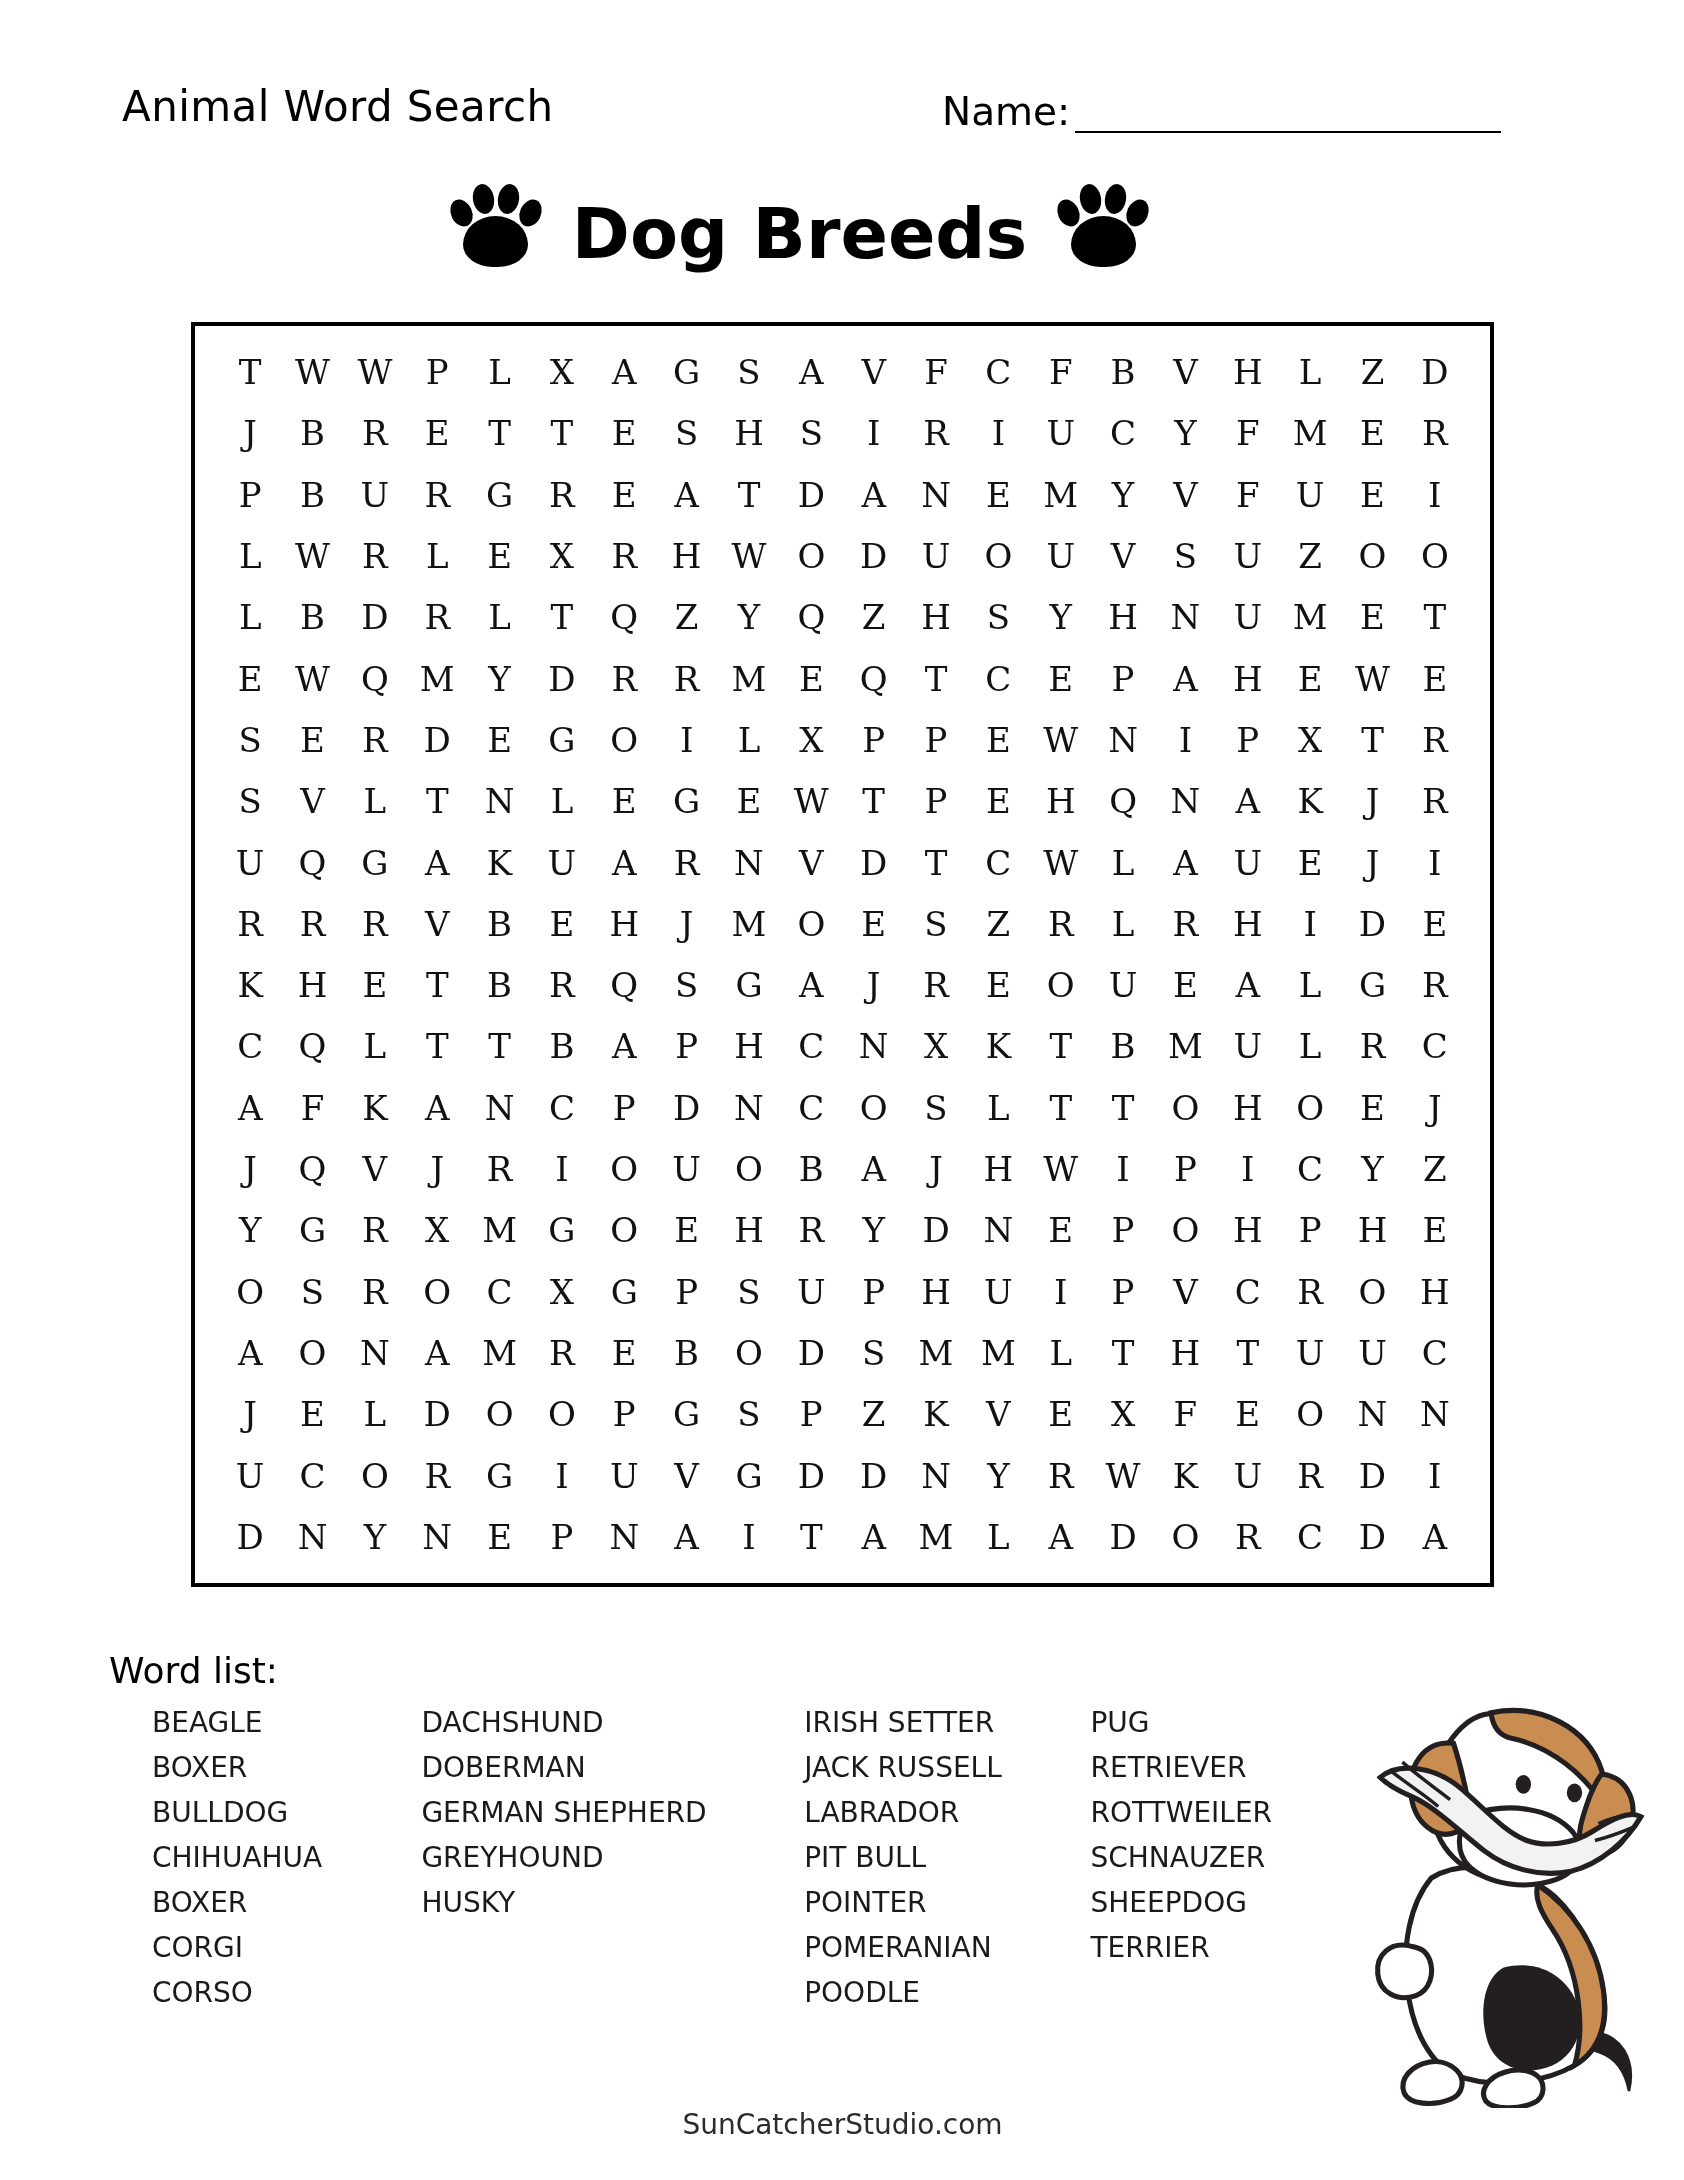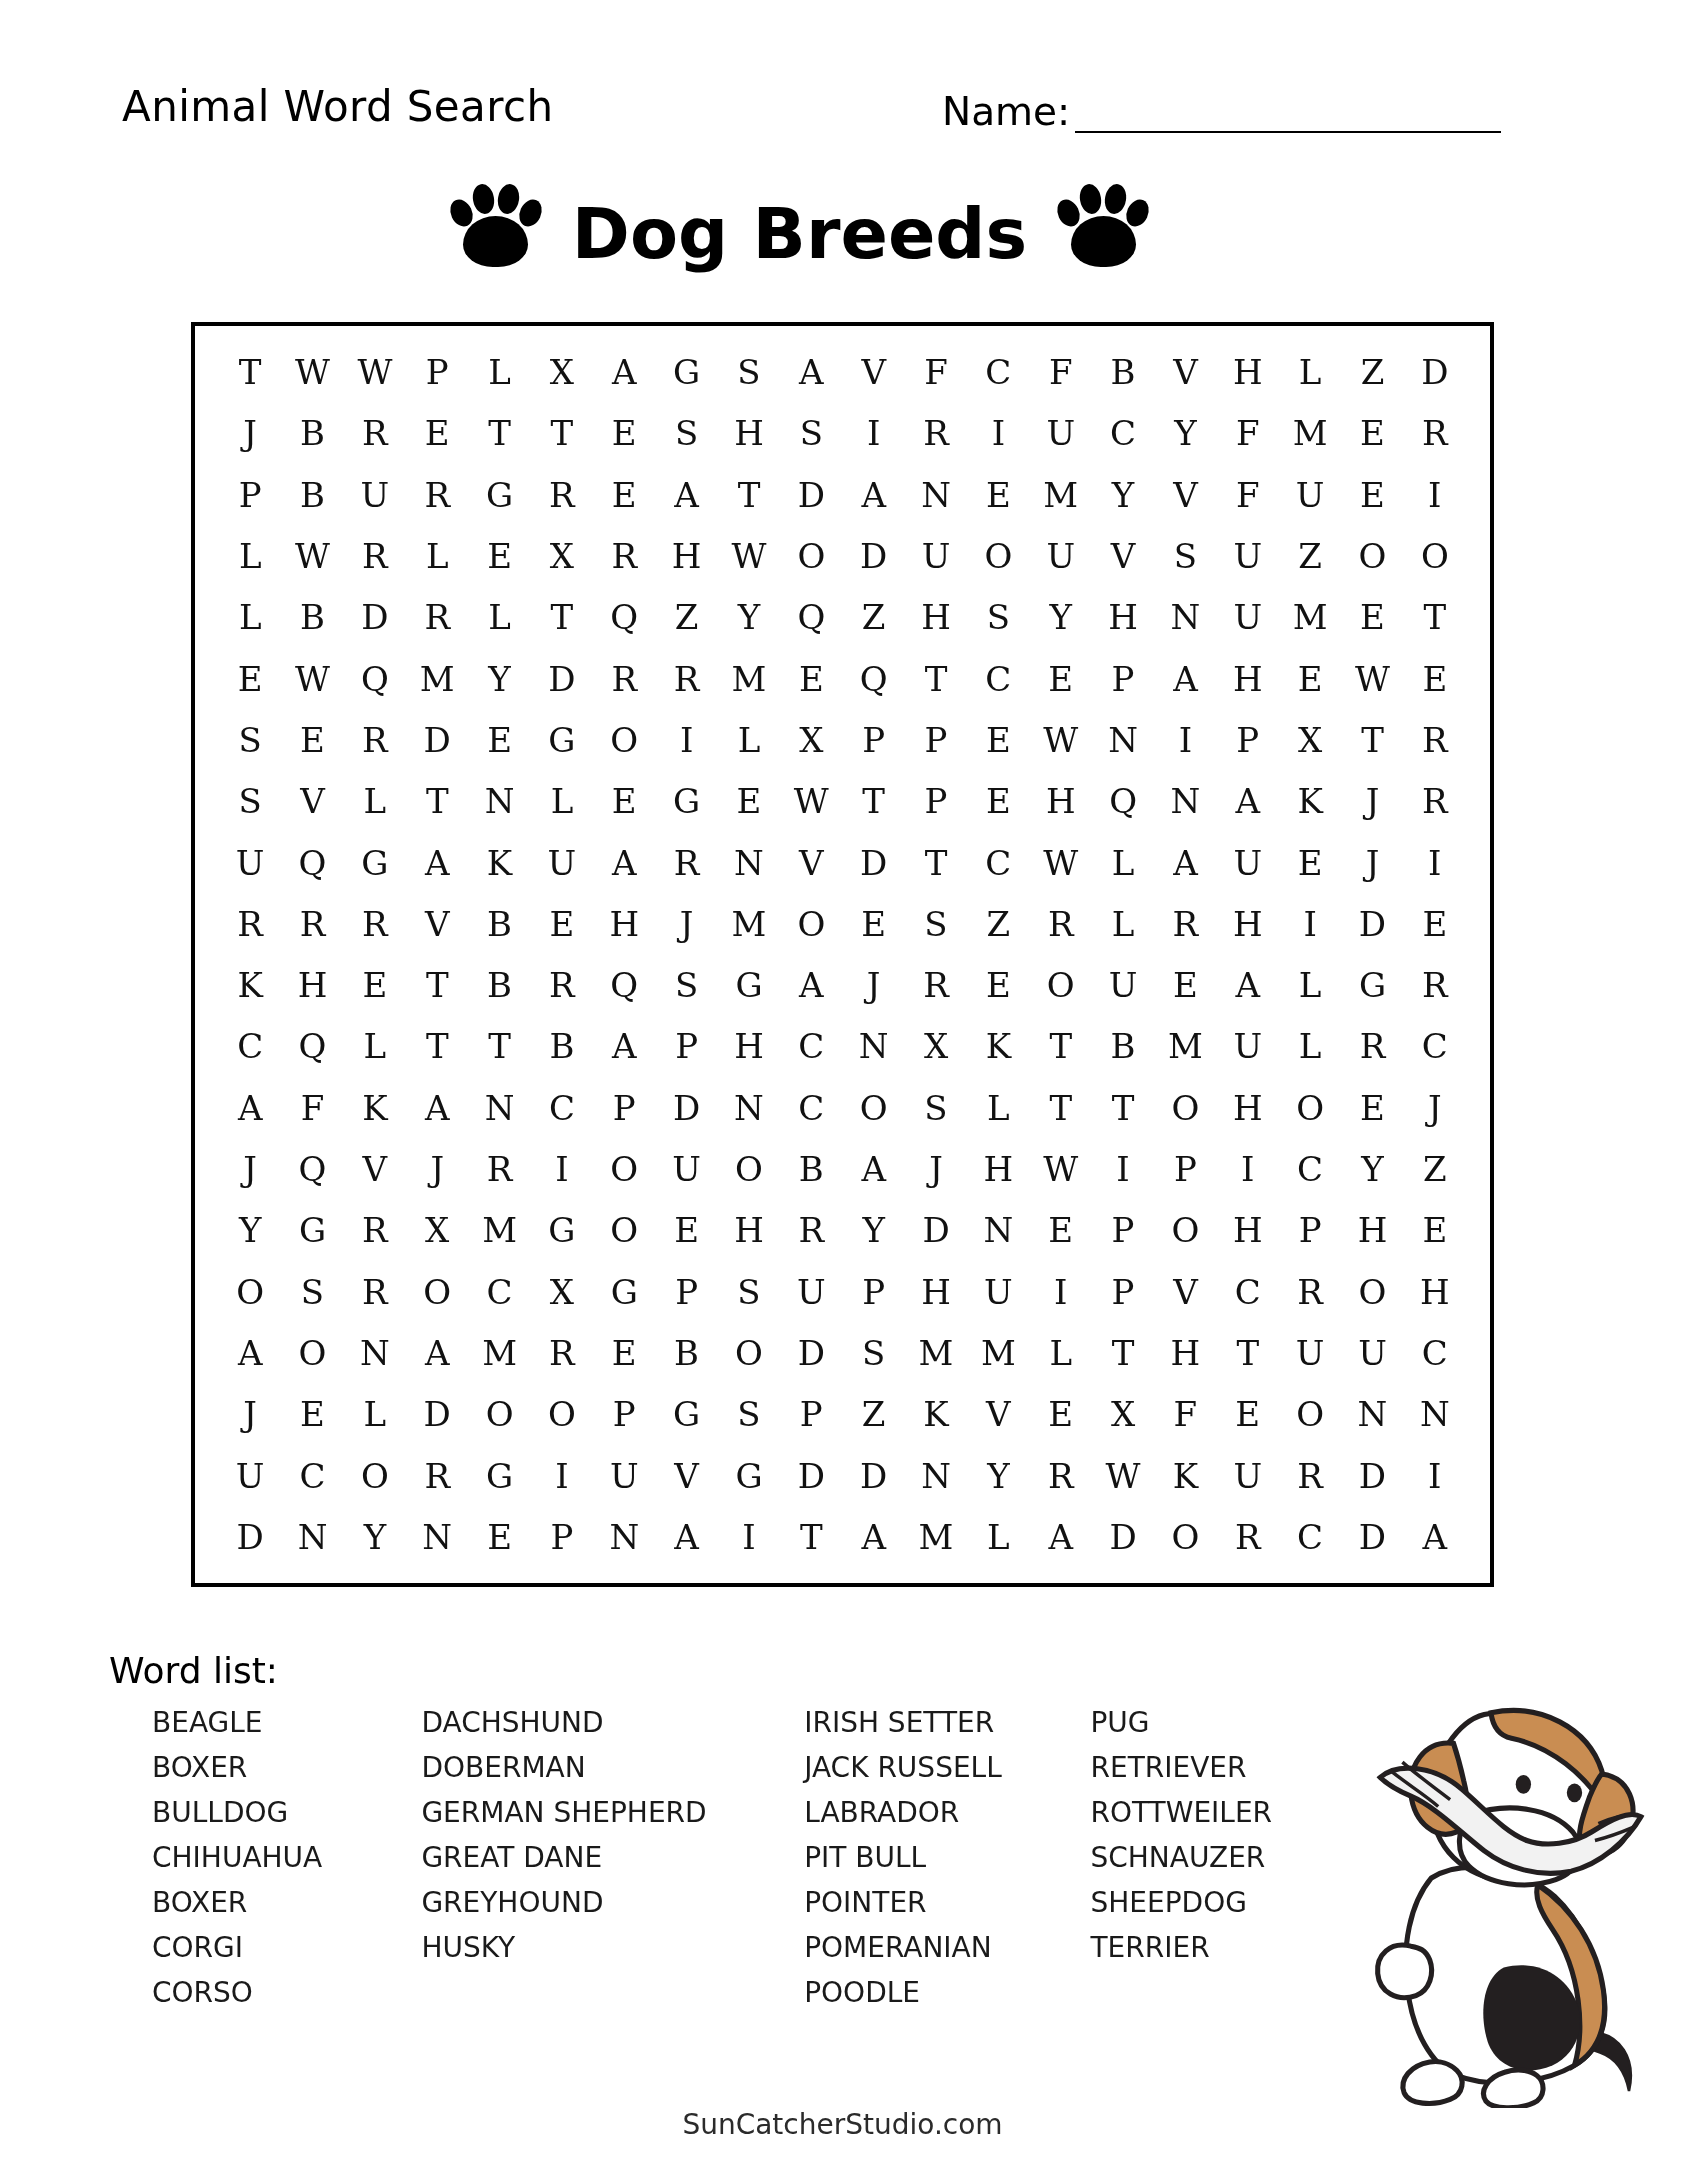--- a/index.html
+++ b/index.html
@@ -621,21 +621,20 @@
       <div class="word">BULLDOG</div>
       <div class="word">CHIHUAHUA</div>
       <div class="word">BOXER</div>
       <div class="word">CORGI</div>
       <div class="word">CORSO</div>
     </div>
     <div class="wordcol c2">
       <div class="word">DACHSHUND</div>
       <div class="word">DOBERMAN</div>
       <div class="word">GERMAN SHEPHERD</div>
-      <div class="word">GREAT DANE</div>
       <div class="word">GREYHOUND</div>
       <div class="word">HUSKY</div>
     </div>
     <div class="wordcol c3">
       <div class="word">IRISH SETTER</div>
       <div class="word">JACK RUSSELL</div>
       <div class="word">LABRADOR</div>
       <div class="word">PIT BULL</div>
       <div class="word">POINTER</div>
       <div class="word">POMERANIAN</div>

